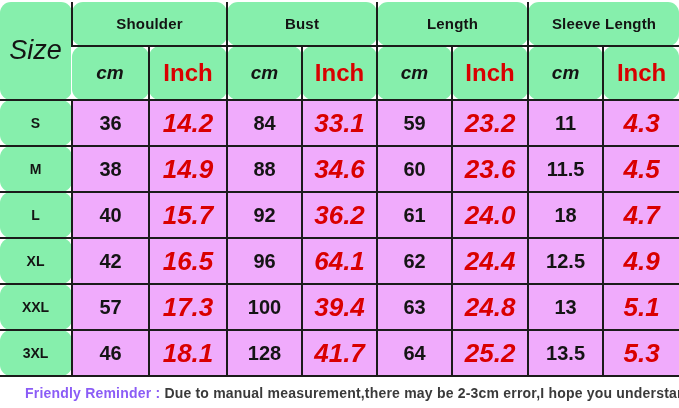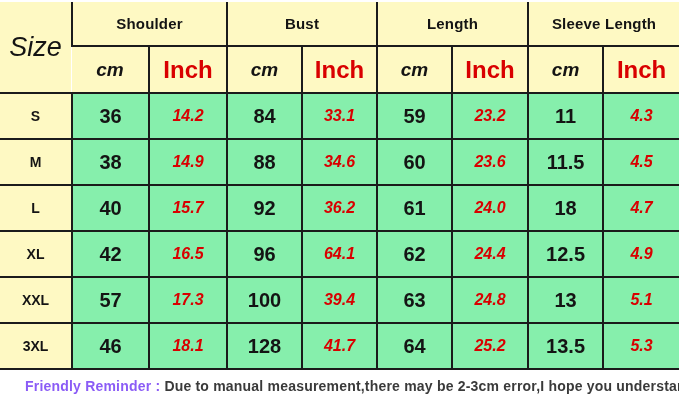--- a/index.html
+++ b/index.html
@@ -25,25 +25,25 @@
     padding: 0;
     text-align: center;
     vertical-align: middle;
     overflow: hidden;
   }
   .size-chart th:first-child, .size-chart td:first-child { border-left: none; }
   .size-chart thead tr.group-row th { border-top: none; }
   .size-chart tbody tr:last-child th,
   .size-chart tbody tr:last-child td { border-bottom: 2px solid #1b1b1b; }
 
-  .size-chart thead th, .size-chart tbody th { background: #fef9c3; }
-  .size-chart tbody td { background: #86efac; }
+  .size-chart thead th, .size-chart tbody th { background: #86efac; border-radius: 11px; }
+  .size-chart tbody td { background: #f0abfc; }
 
   thead tr.group-row { height: 44px; }
-  thead tr.unit-row  { height: 47px; }
+  thead tr.unit-row  { height: 54px; }
   tbody tr.data-row  { height: 46px; }
 
   .size-title {
     font-size: 27px;
     font-weight: normal;
     font-style: italic;
     color: #141414;
   }
   .group {
     font-size: 15px;
@@ -66,21 +66,21 @@
     font-size: 14px;
     font-weight: bold;
     color: #141414;
   }
   .cm {
     font-size: 20px;
     font-weight: bold;
     color: #141414;
   }
   .inch {
-    font-size: 16px;
+    font-size: 26px;
     font-weight: bold;
     font-style: italic;
     color: #d90000;
   }
   .reminder {
     margin: 8px 0 0 25px;
     font-size: 14px;
     font-weight: bold;
     letter-spacing: .2px;
     white-space: nowrap;

